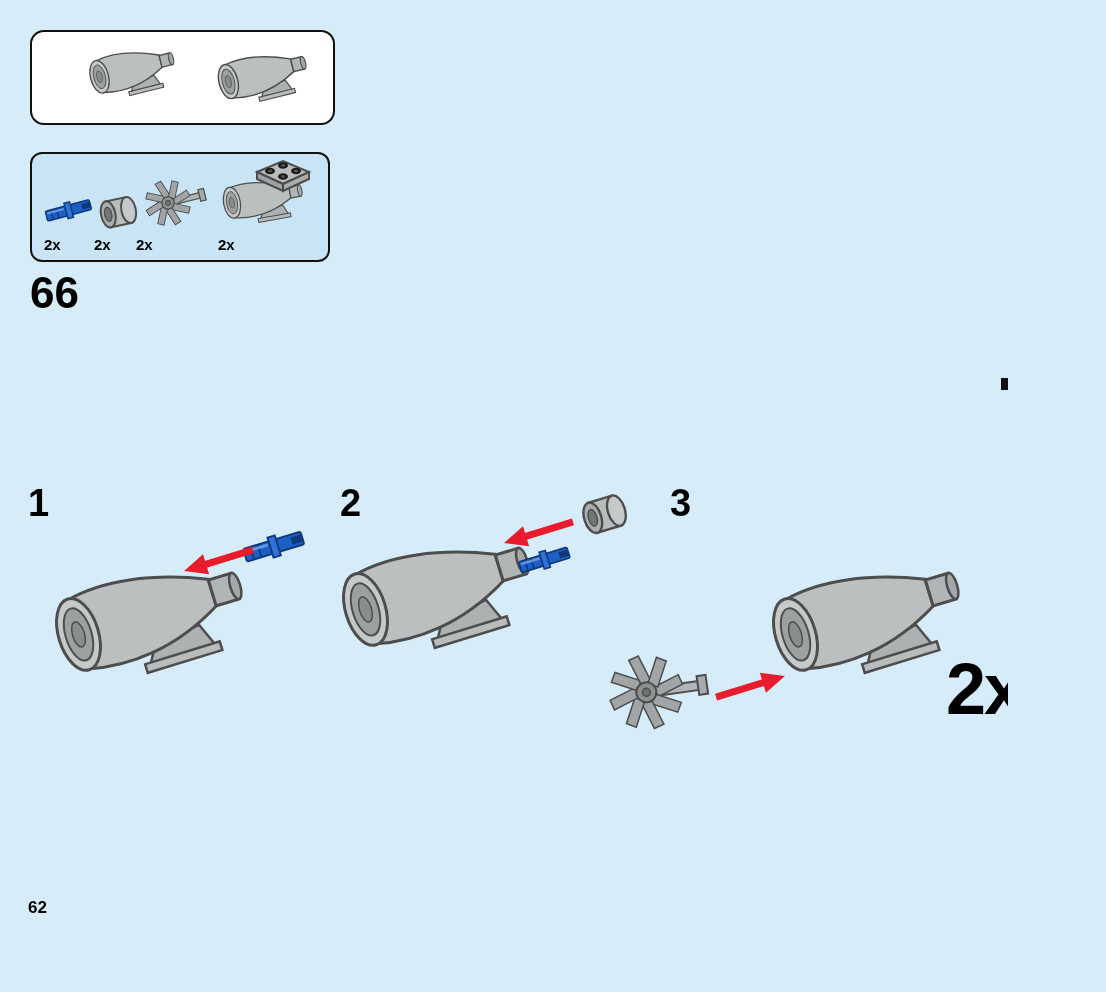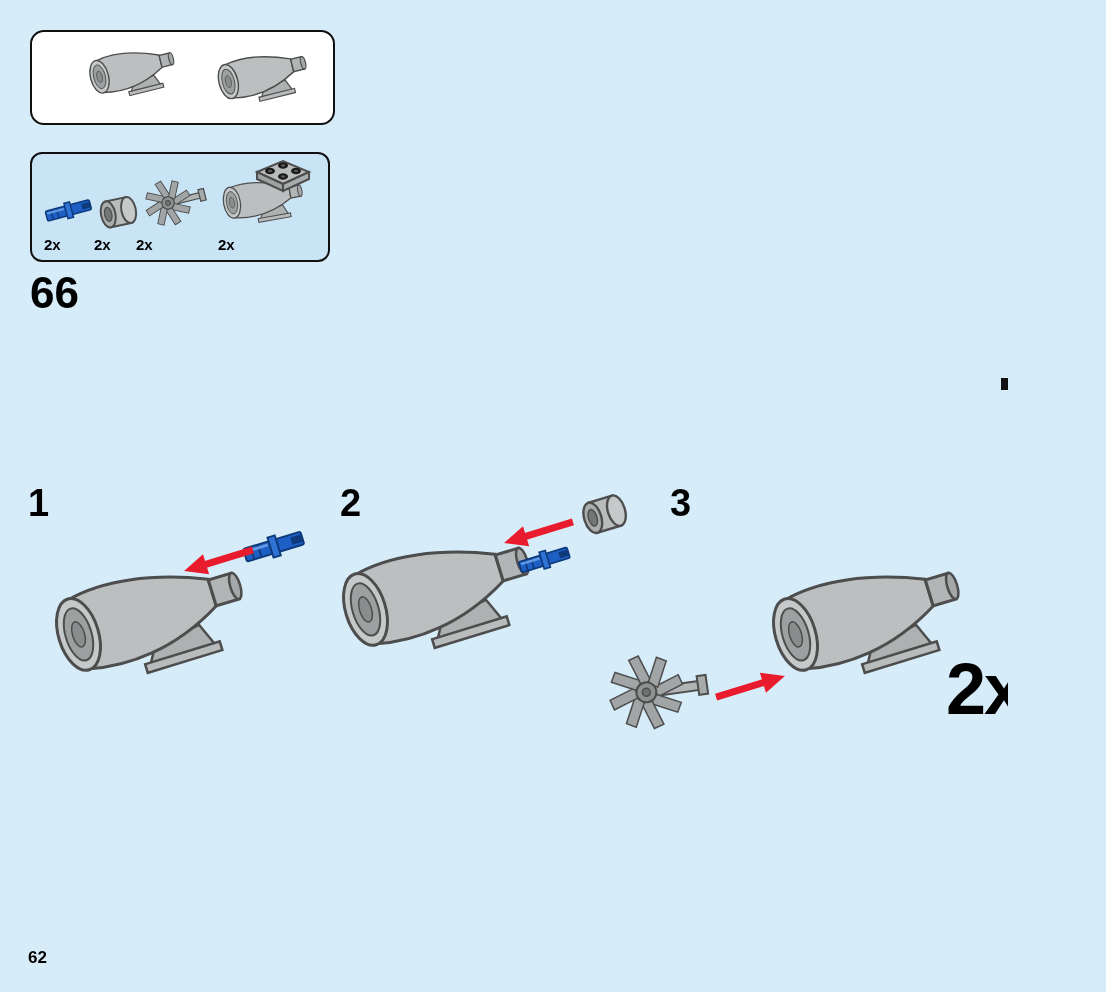--- a/index.html
+++ b/index.html
@@ -13,21 +13,21 @@
   .step-number{position:absolute;left:30px;top:268px;font-size:44px;font-weight:bold;color:#000;}
   .substep-label{position:absolute;font-size:38px;font-weight:bold;color:#000;}
   .lbl1{left:28px;top:482px;} .lbl2{left:340px;top:482px;} .lbl3{left:670px;top:482px;}
 
   .illus{position:absolute;}
   .illus1{left:18px;top:500px;}
   .illus2{left:320px;top:470px;}
   .illus3{left:585px;top:505px;}
 
   .multiplier{position:absolute;left:946px;top:648px;font-size:72px;font-weight:bold;color:#000;letter-spacing:-2px;}
-  .page-number{position:absolute;left:28px;top:948px;font-size:17px;font-weight:bold;color:#000;}
+  .page-number{position:absolute;left:28px;top:898px;font-size:17px;font-weight:bold;color:#000;}
   .print-mark{position:absolute;right:0;top:378px;width:7px;height:12px;background:#101010;}
 </style>
 </head>
 <body>
 
 <div class="page">
 
   <svg width="0" height="0" style="position:absolute" aria-hidden="true">
     <defs>
       <g id="sym-engine">

